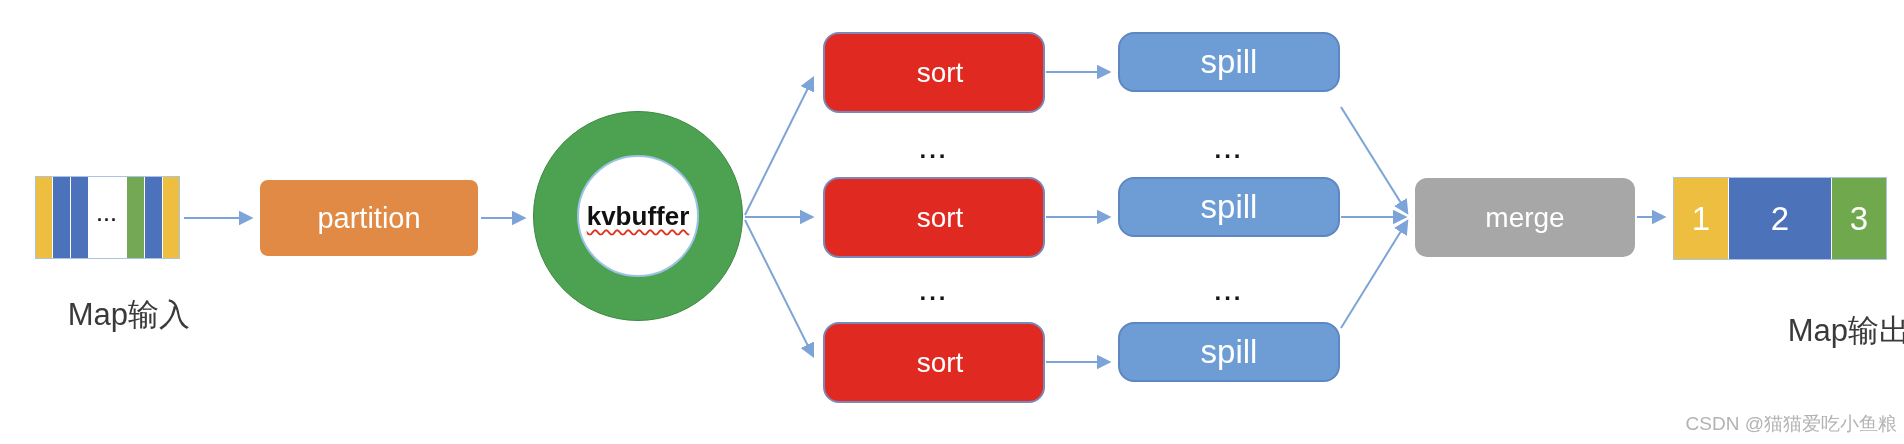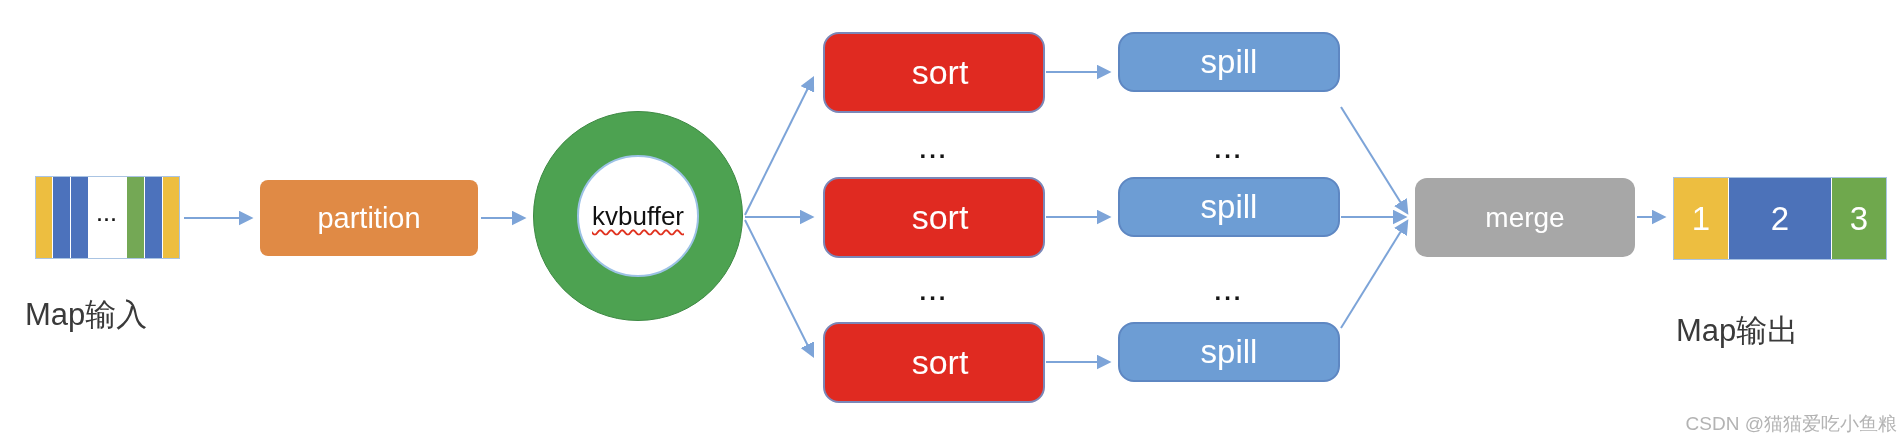--- a/index.html
+++ b/index.html
@@ -20,50 +20,50 @@
     left:35px;top:176px;width:145px;height:83px;
     border:1px solid var(--block-border);background:#fff;
     display:flex;flex-direction:row;gap:1px;
   }
   .stripe{height:100%;}
   .st-1,.st-7{width:16px;}
   .st-2,.st-3,.st-5,.st-6{width:17px;}
   .st-4{flex:1;display:flex;align-items:center;justify-content:center;background:#fff;}
   .mini-dots{font-size:18px;font-weight:bold;color:#151515;letter-spacing:2px;line-height:1;padding-bottom:6px;}
   .block-label{
-    position:absolute;z-index:2;text-align:left;
+    position:absolute;z-index:2;text-align:right;
     font-size:31px;color:var(--label-dark);line-height:1.2;
   }
   #map-input-label{left:25px;top:296px;width:165px;}
   #map-output-label{left:1676px;top:296px;width:234px;margin-top:16px;}
   
   #partition-node{
     left:260px;top:180px;width:218px;height:76px;border-radius:8px;
     background:var(--partition-orange);color:#fff;font-size:29px;
   }
   
   #kvbuffer-node{
     left:533px;top:111px;width:210px;height:210px;border-radius:50%;
     background:var(--kvbuffer-green);border:1px solid var(--ring-border);
   }
   #kvbuffer-inner{
     width:122px;height:122px;border-radius:50%;background:#fff;
     border:2px solid var(--inner-ring-blue);box-sizing:border-box;
     display:flex;align-items:center;justify-content:center;
   }
   #kvbuffer-inner span{
-    font-weight:400;font-size:26px;color:#111;
+    font-weight:700;font-size:26px;color:#111;
     text-decoration:underline wavy var(--squiggle-red) 2px;
     text-underline-offset:4px;
   }
   
   .sort-node{
     left:823px;width:222px;height:81px;border-radius:16px;
     background:var(--sort-red);border:2px solid var(--sort-border);
-    color:#fff;font-size:34px;padding-left:12px;
+    color:#fff;font-size:28px;padding-left:12px;
   }
   .spill-node{
     left:1118px;width:222px;height:60px;border-radius:16px;
     background:var(--spill-blue);border:2px solid var(--spill-border);
     color:#fff;font-size:33px;
   }
   .row-1{top:32px;}
   .row-2{top:177px;}
   .row-3{top:322px;}
   .dots{

